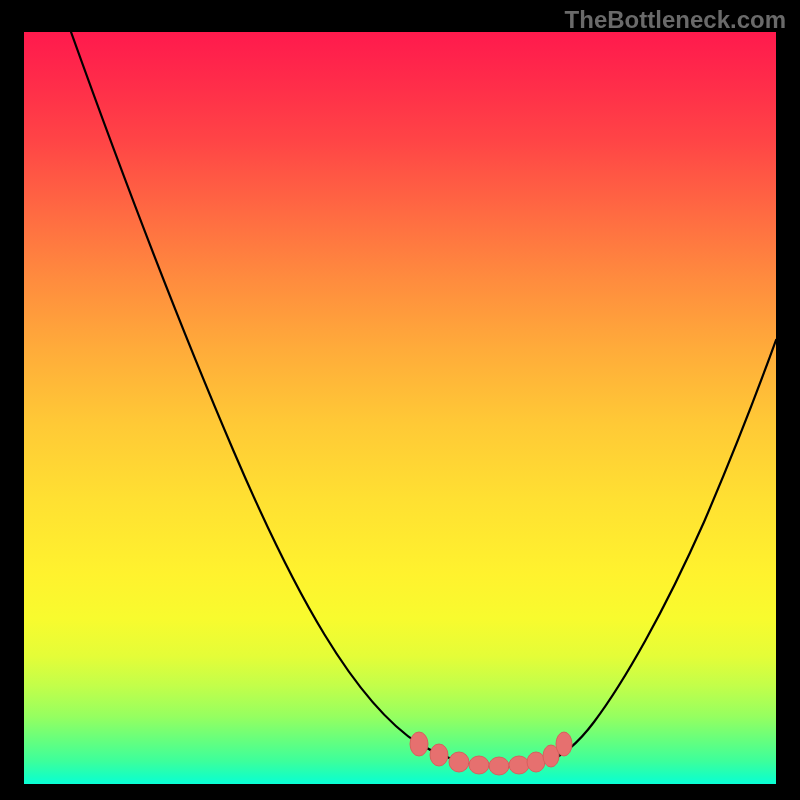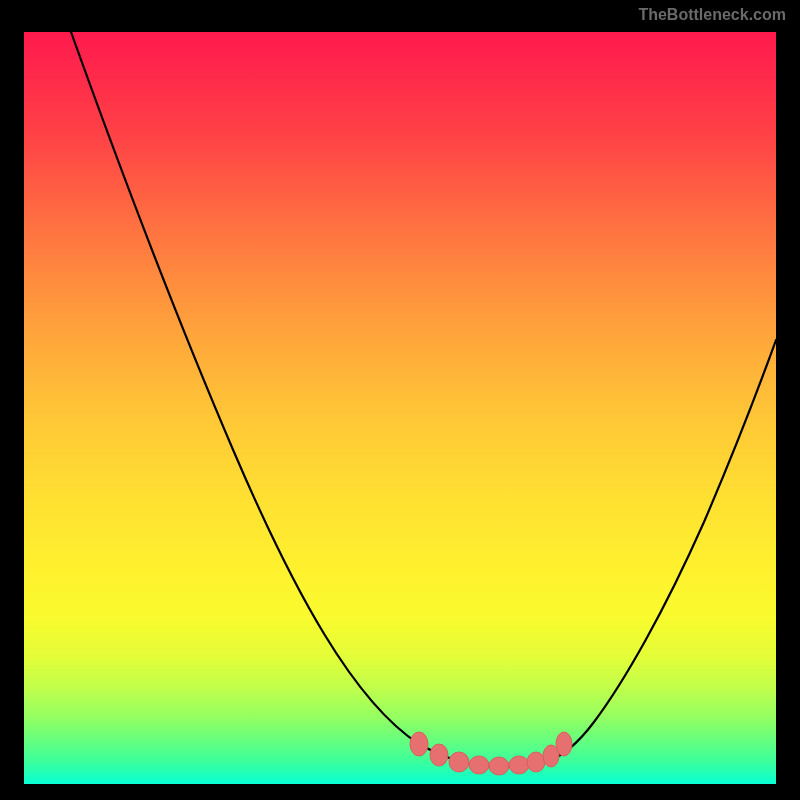--- a/index.html
+++ b/index.html
@@ -8,21 +8,21 @@
     position: relative;
     width: 800px;
     height: 800px;
     background: #000;
   }
   .watermark {
     position: absolute;
     top: 6px;
     right: 14px;
     font-family: Arial, Helvetica, sans-serif;
-    font-size: 16px;
+    font-size: 24px;
     font-weight: bold;
     color: #6a6a6a;
     letter-spacing: 0px;
     z-index: 10;
   }
   .plot {
     position: absolute;
     left: 24px;
     top: 32px;
     width: 752px;

